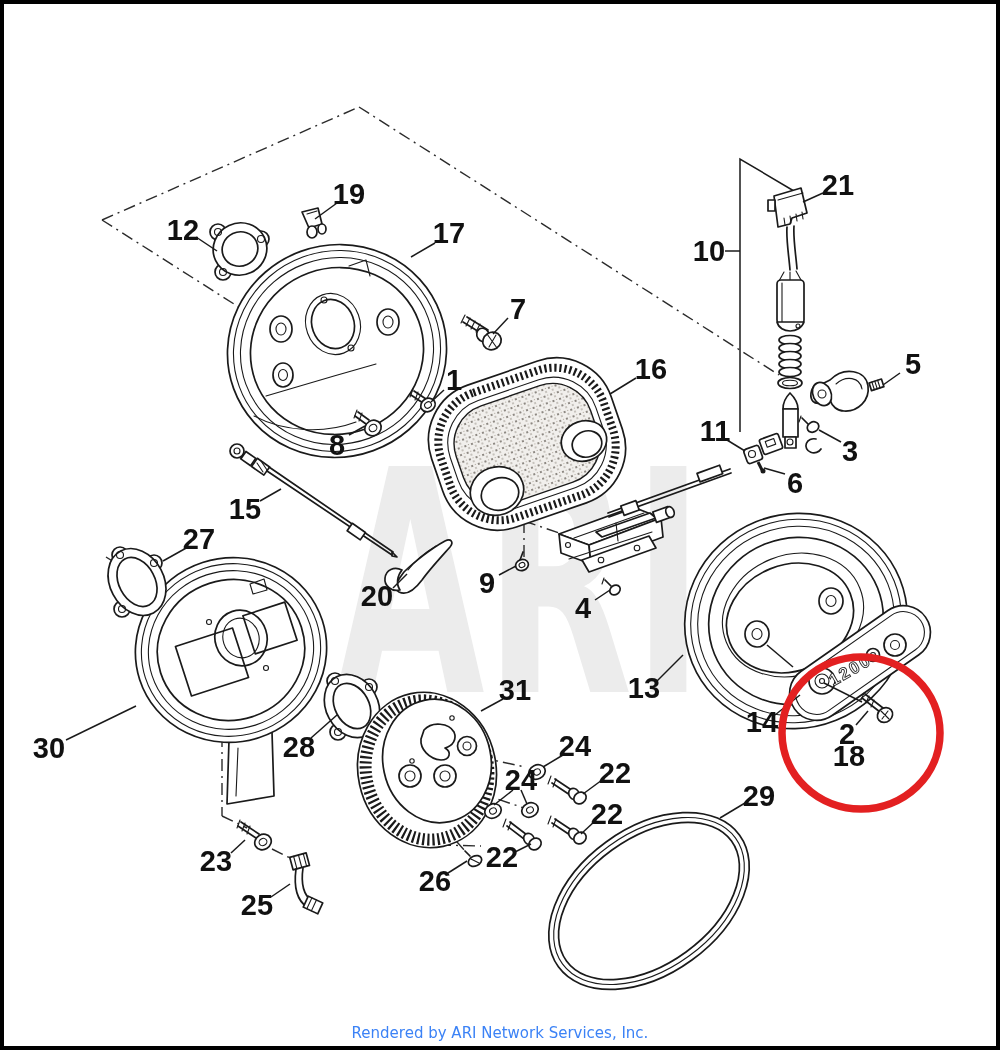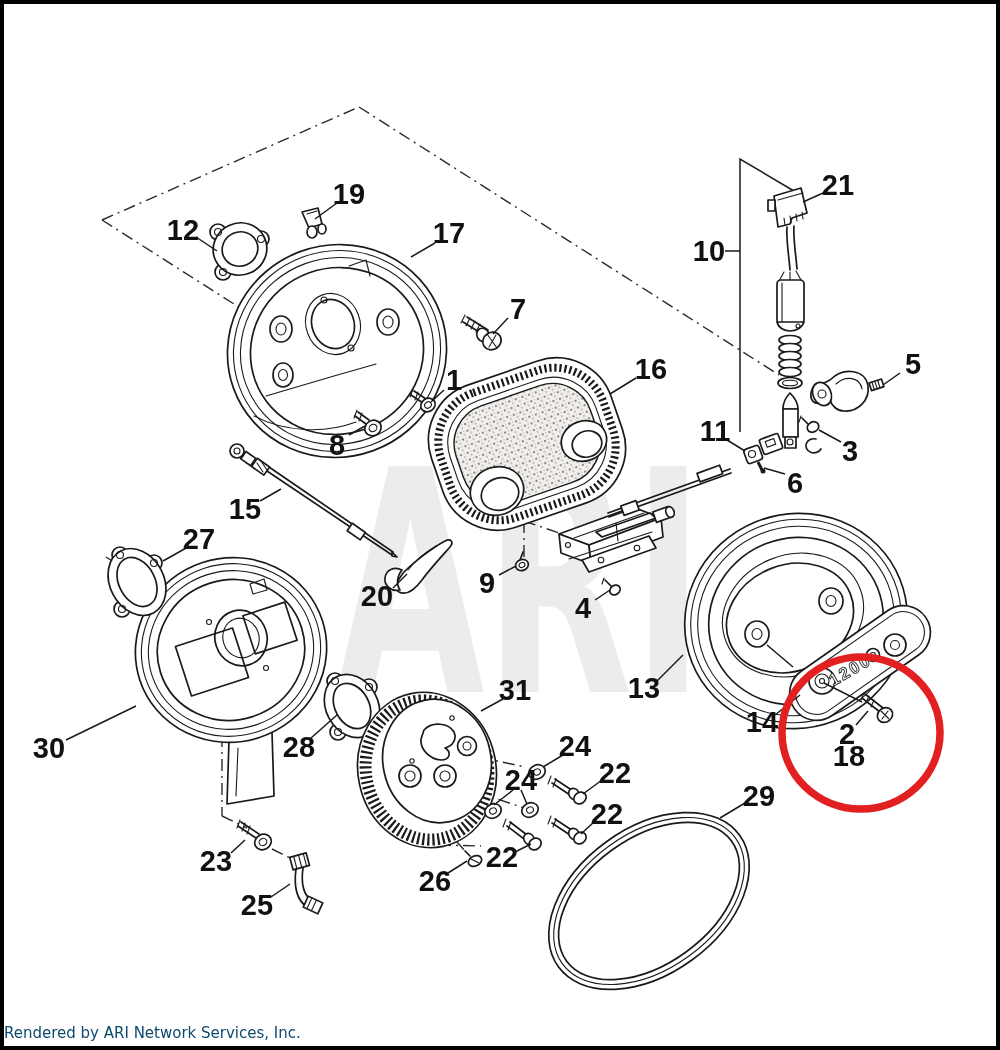--- a/index.html
+++ b/index.html
@@ -12,22 +12,22 @@
   .w{fill:#fff;stroke:#1a1a1a;stroke-width:1.7;stroke-linejoin:round}
   .t{stroke-width:1.1}
   .ld{fill:none;stroke:#1a1a1a;stroke-width:1.5}
   .dd{fill:none;stroke:#2b2b2b;stroke-width:1.4;stroke-dasharray:12 5 2 5}
   .pleat{fill:none;stroke:#1a1a1a;stroke-width:12;stroke-dasharray:2.2 2.8}
   .pleat2{fill:none;stroke:#1a1a1a;stroke-width:8;stroke-dasharray:2.2 2.8}
   .callout{font:700 29px "Liberation Sans",sans-serif;fill:#111;text-anchor:middle}
   .wm{font:700 310px "DejaVu Sans",sans-serif;text-anchor:middle}
   .mark1200{font:700 17px "Liberation Sans",sans-serif;text-anchor:middle;
             fill:#fff;stroke:#2a2a2a;stroke-width:0.9;letter-spacing:2px}
-  .footer{position:absolute;left:0;bottom:4px;width:100%;text-align:left;
-          font:15px "DejaVu Sans",sans-serif;color:#0c4a6e;}
+  .footer{position:absolute;left:0;bottom:4px;width:100%;text-align:center;
+          font:15px "DejaVu Sans",sans-serif;color:#3b82f6;}
 </style>
 </head>
 <body>
 
 <div class="page">
 <svg width="992" height="1042" viewBox="0 0 992 1042">
   <defs>
     <pattern id="stip" width="7" height="7" patternUnits="userSpaceOnUse">
       <rect width="7" height="7" fill="#f1efec"></rect>
       <circle cx="2" cy="2" r="1" fill="#6b655e"></circle>

